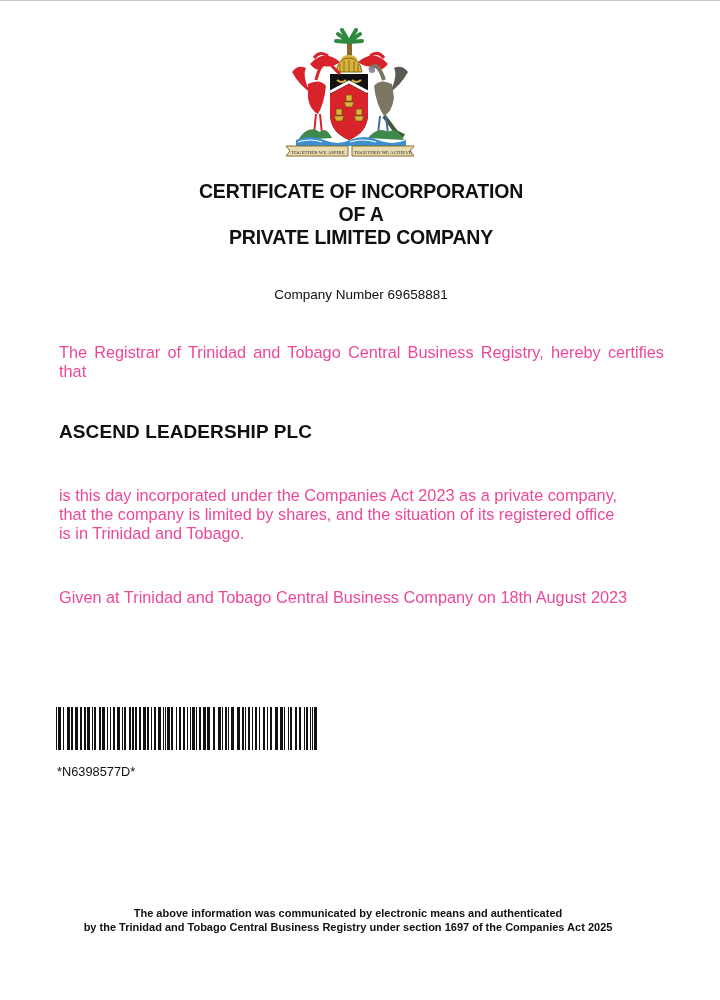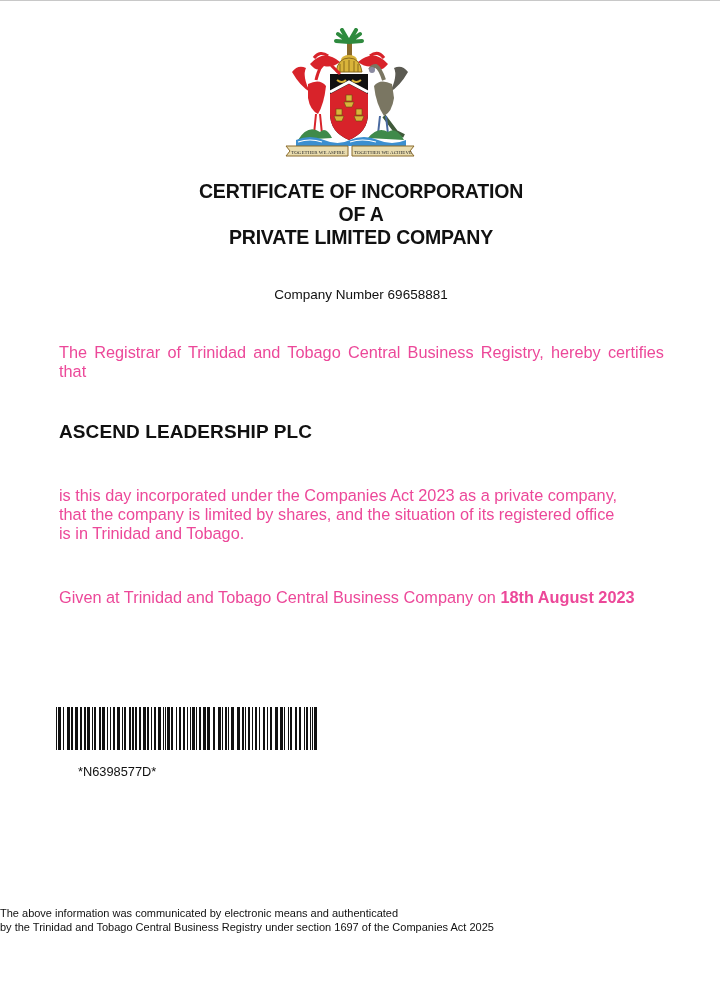--- a/index.html
+++ b/index.html
@@ -68,41 +68,41 @@
       text-align: right;
     }
     .incorporated {
       top: 486px;
       width: 560px;
     }
     .given {
       top: 588px;
       white-space: nowrap;
     }
-    .given b { font-weight: bold; }
+    .given b { font-weight: normal; }
     .barcode {
       position: absolute;
       left: 56px; top: 707px;
       width: 263px; height: 43px;
     }
     .barcode-text {
       position: absolute;
       left: 57px; top: 764px;
       font-size: 12.8px;
       white-space: nowrap;
-      margin-left: 21px;
     }
     .footer {
       position: absolute;
       left: 0; top: 906px;
       width: 696px;
-      text-align: left;
+      text-align: center;
       font-size: 11px;
       line-height: 14px;
       color: #111;
+      font-weight: bold;
     }
     .footer div { white-space: nowrap; }
   </style>
 </head>
 <body>
 
 <div class="top-rule"></div>
 
 <div class="crest">
   <svg width="140" height="132" viewBox="0 0 140 132" xmlns="http://www.w3.org/2000/svg">

